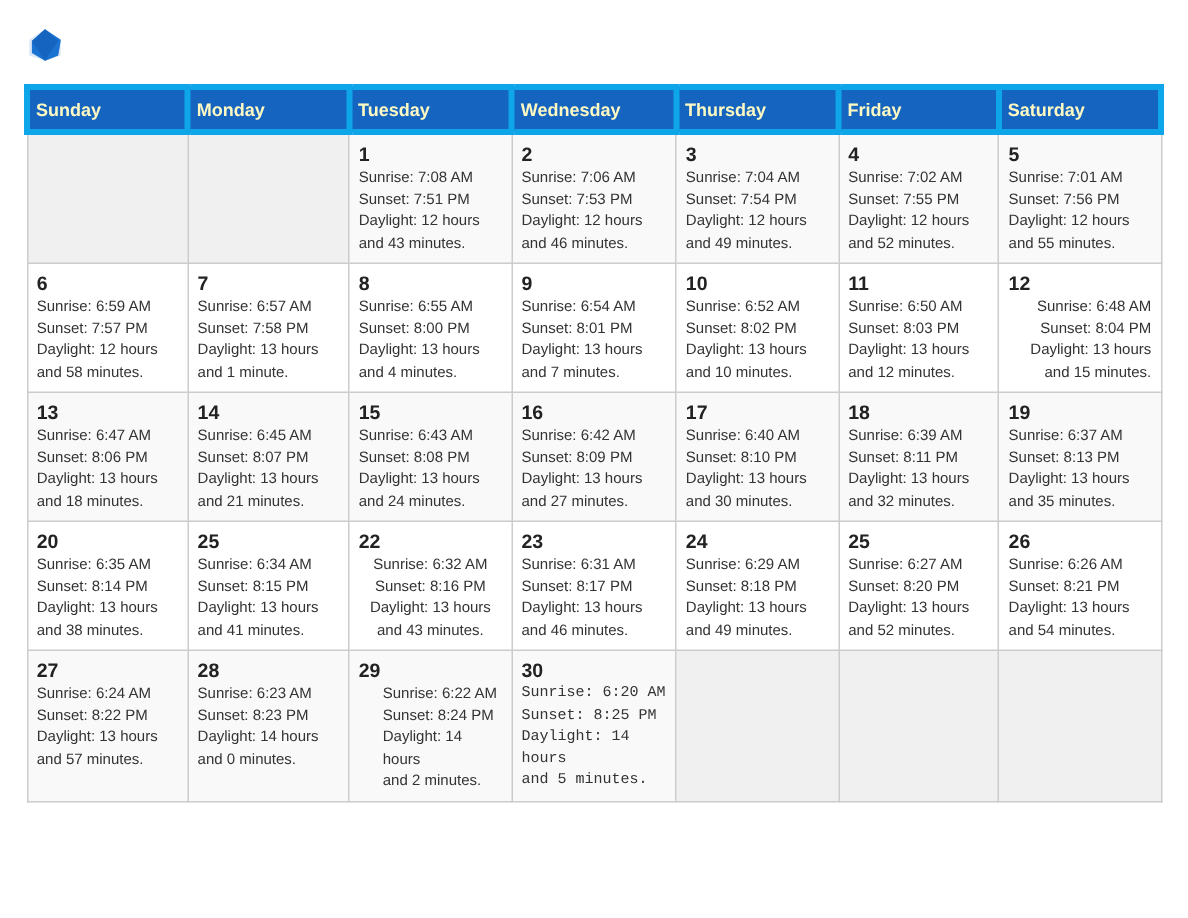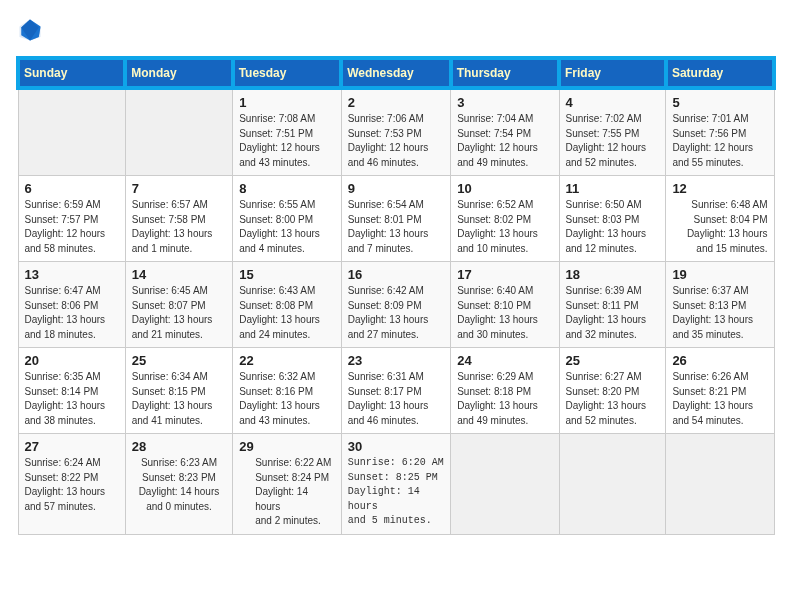--- a/index.html
+++ b/index.html
@@ -279,21 +279,21 @@
         </td>
         <td>
           <div class="day-num">25</div>
           <div class="day-info" style="white-space: pre-line;">Sunrise: 6:34 AM
 Sunset: 8:15 PM
 Daylight: 13 hours
 and 41 minutes.</div>
         </td>
         <td>
           <div class="day-num">22</div>
-          <div class="day-info" style="white-space: pre-line;">Sunrise: 6:32 AM
+          <div class="day-info" style="white-space: pre-line; text-align: center;">Sunrise: 6:32 AM
 Sunset: 8:16 PM
 Daylight: 13 hours
 and 43 minutes.</div>
         </td>
         <td>
           <div class="day-num">23</div>
           <div class="day-info" style="white-space: pre-line;">Sunrise: 6:31 AM
 Sunset: 8:17 PM
 Daylight: 13 hours
 and 46 minutes.</div>
@@ -323,21 +323,21 @@
       <tr>
         <td>
           <div class="day-num">27</div>
           <div class="day-info" style="white-space: pre-line;">Sunrise: 6:24 AM
 Sunset: 8:22 PM
 Daylight: 13 hours
 and 57 minutes.</div>
         </td>
         <td>
           <div class="day-num">28</div>
-          <div class="day-info" style="white-space: pre-line; text-align: center;">Sunrise: 6:23 AM
+          <div class="day-info" style="white-space: pre-line;">Sunrise: 6:23 AM
 Sunset: 8:23 PM
 Daylight: 14 hours
 and 0 minutes.</div>
         </td>
         <td>
           <div class="day-num">29</div>
           <div class="day-info" style="white-space: pre-line; margin-left: 16px;">Sunrise: 6:22 AM
 Sunset: 8:24 PM
 Daylight: 14 hours
 and 2 minutes.</div>

